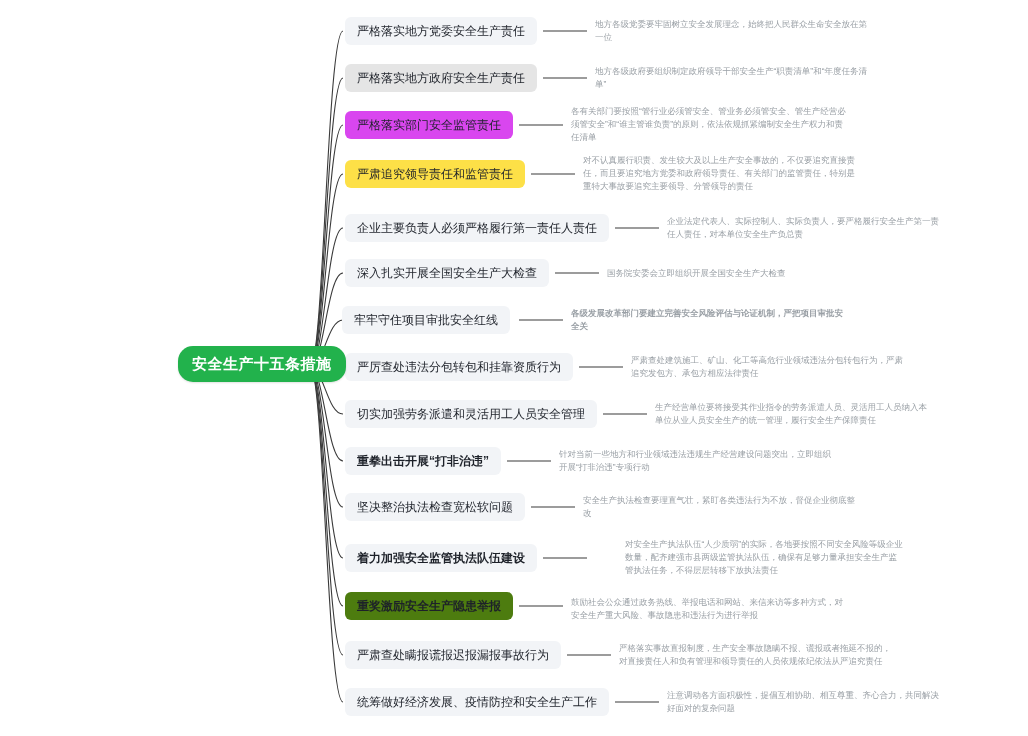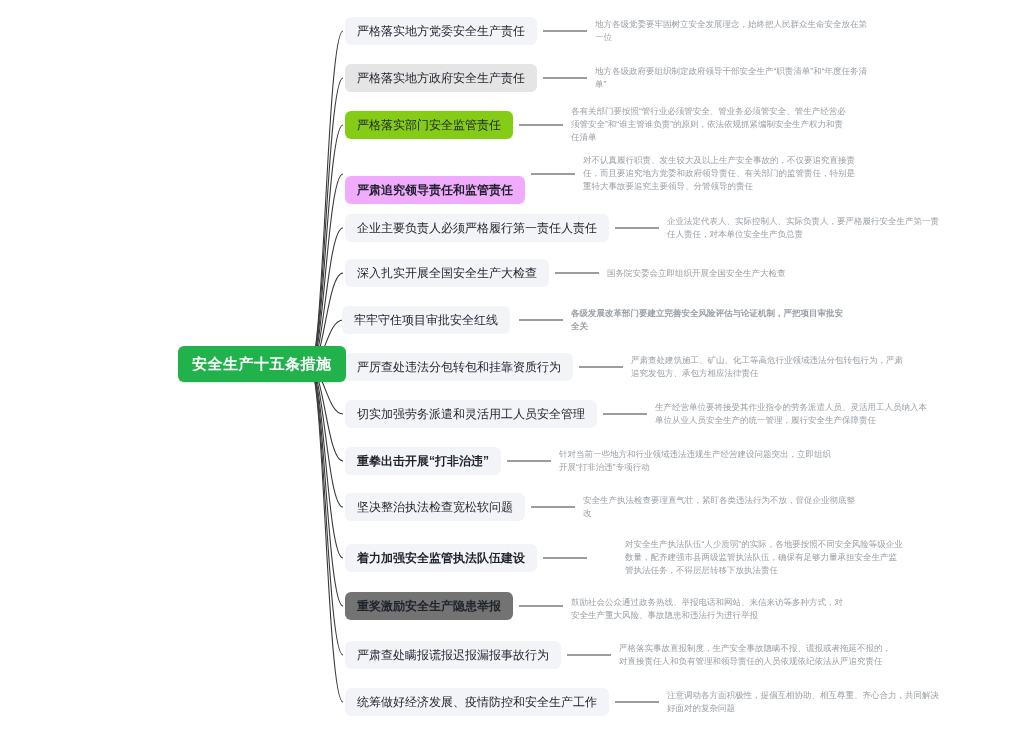--- a/index.html
+++ b/index.html
@@ -27,21 +27,21 @@
     height: 736px;
     pointer-events: none;
   }
   .root-node {
     position: absolute;
     background: #22b24c;
     color: #ffffff;
     font-size: 15px;
     font-weight: bold;
     letter-spacing: 0.5px;
-    border-radius: 6px;
+    border-radius: 15px;
     padding: 9px 14px;
     white-space: nowrap;
     line-height: 1.2;
     box-shadow: 0 1px 2px rgba(0,0,0,0.12);
     z-index: 5;
   }
   .branch-node {
     position: absolute;
     background: #f2f4f7;
     color: #1d2129;
@@ -99,40 +99,40 @@
       <line x1="567" y1="655" x2="611" y2="655" stroke="#3a3a3a" stroke-width="1.1"></line>
       <path d="M 310 367 C 323.86 367 327.16 702 343 702" fill="none" stroke="#3a3a3a" stroke-width="1.1"></path>
       <line x1="615" y1="702" x2="659" y2="702" stroke="#3a3a3a" stroke-width="1.1"></line>
     </svg>
   <div id="nodes">
       <div class="root-node" style="left: 178px; top: 346px; background: rgb(34, 178, 76); color: rgb(255, 255, 255);">安全生产十五条措施</div>
       <div class="branch-node" style="left: 345px; background: rgb(242, 244, 247); color: rgb(29, 33, 41); top: 17px;">严格落实地方党委安全生产责任</div>
       <div class="leaf-note" style="color: rgb(154, 160, 166); width: 280px; left: 595px; top: 18px;">地方各级党委要牢固树立安全发展理念，始终把人民群众生命安全放在第一位</div>
       <div class="branch-node" style="left: 345px; background: #e5e5e5; color: rgb(29, 33, 41); top: 64px;">严格落实地方政府安全生产责任</div>
       <div class="leaf-note" style="color: rgb(154, 160, 166); width: 280px; left: 595px; top: 65px;">地方各级政府要组织制定政府领导干部安全生产“职责清单”和“年度任务清单”</div>
-      <div class="branch-node" style="left: 345px; background: #84cc16; color: rgb(29, 33, 41); top: 111px;">严格落实部门安全监管责任</div>
+      <div class="branch-node" style="left: 345px; background: #d946ef; color: rgb(29, 33, 41); top: 111px;">严格落实部门安全监管责任</div>
       <div class="leaf-note" style="color: rgb(154, 160, 166); width: 280px; left: 571px; top: 105px;">各有关部门要按照“管行业必须管安全、管业务必须管安全、管生产经营必须管安全”和“谁主管谁负责”的原则，依法依规抓紧编制安全生产权力和责任清单</div>
-      <div class="branch-node" style="left: 345px; background: #f0abfc; color: rgb(29, 33, 41); top: 176px; font-weight: bold;">严肃追究领导责任和监管责任</div>
+      <div class="branch-node" style="left: 345px; background: #fde047; color: rgb(29, 33, 41); top: 160px;">严肃追究领导责任和监管责任</div>
       <div class="leaf-note" style="color: rgb(154, 160, 166); width: 280px; left: 583px; top: 154px;">对不认真履行职责、发生较大及以上生产安全事故的，不仅要追究直接责任，而且要追究地方党委和政府领导责任、有关部门的监管责任，特别是重特大事故要追究主要领导、分管领导的责任</div>
       <div class="branch-node" style="left: 345px; background: rgb(242, 244, 247); color: rgb(29, 33, 41); top: 214px;">企业主要负责人必须严格履行第一责任人责任</div>
       <div class="leaf-note" style="color: rgb(154, 160, 166); width: 280px; left: 667px; top: 215px;">企业法定代表人、实际控制人、实际负责人，要严格履行安全生产第一责任人责任，对本单位安全生产负总责</div>
       <div class="branch-node" style="left: 345px; background: rgb(242, 244, 247); color: rgb(29, 33, 41); top: 259px;">深入扎实开展全国安全生产大检查</div>
       <div class="leaf-note" style="color: rgb(154, 160, 166); width: 280px; left: 607px; top: 266.5px;">国务院安委会立即组织开展全国安全生产大检查</div>
       <div class="branch-node" style="left: 342px; background: rgb(242, 244, 247); color: rgb(29, 33, 41); top: 306px;">牢牢守住项目审批安全红线</div>
       <div class="leaf-note" style="color: rgb(154, 160, 166); width: 280px; left: 571px; top: 307px; font-weight: bold;">各级发展改革部门要建立完善安全风险评估与论证机制，严把项目审批安全关</div>
       <div class="branch-node" style="left: 345px; background: rgb(242, 244, 247); color: rgb(29, 33, 41); top: 353px; text-align: right;">严厉查处违法分包转包和挂靠资质行为</div>
       <div class="leaf-note" style="color: rgb(154, 160, 166); width: 280px; left: 631px; top: 354px;">严肃查处建筑施工、矿山、化工等高危行业领域违法分包转包行为，严肃追究发包方、承包方相应法律责任</div>
       <div class="branch-node" style="left: 345px; background: rgb(242, 244, 247); color: rgb(29, 33, 41); top: 400px;">切实加强劳务派遣和灵活用工人员安全管理</div>
       <div class="leaf-note" style="color: rgb(154, 160, 166); width: 280px; left: 655px; top: 401px;">生产经营单位要将接受其作业指令的劳务派遣人员、灵活用工人员纳入本单位从业人员安全生产的统一管理，履行安全生产保障责任</div>
       <div class="branch-node bold" style="left: 345px; background: rgb(242, 244, 247); color: rgb(29, 33, 41); top: 447px; text-align: center;">重拳出击开展“打非治违”</div>
       <div class="leaf-note" style="color: rgb(154, 160, 166); width: 280px; left: 559px; top: 448px;">针对当前一些地方和行业领域违法违规生产经营建设问题突出，立即组织开展“打非治违”专项行动</div>
       <div class="branch-node" style="left: 345px; background: rgb(242, 244, 247); color: rgb(29, 33, 41); top: 493px;">坚决整治执法检查宽松软问题</div>
       <div class="leaf-note" style="color: rgb(154, 160, 166); width: 280px; left: 583px; top: 494px;">安全生产执法检查要理直气壮，紧盯各类违法行为不放，督促企业彻底整改</div>
       <div class="branch-node bold" style="left: 345px; background: rgb(242, 244, 247); color: rgb(29, 33, 41); top: 544px;">着力加强安全监管执法队伍建设</div>
       <div class="leaf-note" style="color: rgb(154, 160, 166); width: 280px; left: 625px; top: 538px;">对安全生产执法队伍“人少质弱”的实际，各地要按照不同安全风险等级企业数量，配齐建强市县两级监管执法队伍，确保有足够力量承担安全生产监管执法任务，不得层层转移下放执法责任</div>
-      <div class="branch-node bold" style="left: 345px; background: #737373; color: rgb(29, 33, 41); top: 592px;">重奖激励安全生产隐患举报</div>
+      <div class="branch-node bold" style="left: 345px; background: #4d7c0f; color: rgb(29, 33, 41); top: 592px;">重奖激励安全生产隐患举报</div>
       <div class="leaf-note" style="color: rgb(154, 160, 166); width: 280px; left: 571px; top: 596px;">鼓励社会公众通过政务热线、举报电话和网站、来信来访等多种方式，对安全生产重大风险、事故隐患和违法行为进行举报</div>
       <div class="branch-node" style="left: 345px; background: rgb(242, 244, 247); color: rgb(29, 33, 41); top: 641px;">严肃查处瞒报谎报迟报漏报事故行为</div>
       <div class="leaf-note" style="color: rgb(154, 160, 166); width: 280px; left: 619px; top: 642px;">严格落实事故直报制度，生产安全事故隐瞒不报、谎报或者拖延不报的，对直接责任人和负有管理和领导责任的人员依规依纪依法从严追究责任</div>
       <div class="branch-node" style="left: 345px; background: rgb(242, 244, 247); color: rgb(29, 33, 41); top: 688px;">统筹做好经济发展、疫情防控和安全生产工作</div>
       <div class="leaf-note" style="color: rgb(154, 160, 166); width: 280px; left: 667px; top: 689px;">注意调动各方面积极性，提倡互相协助、相互尊重、齐心合力，共同解决好面对的复杂问题</div>
     </div>
 </div>
 
 </body></html>

